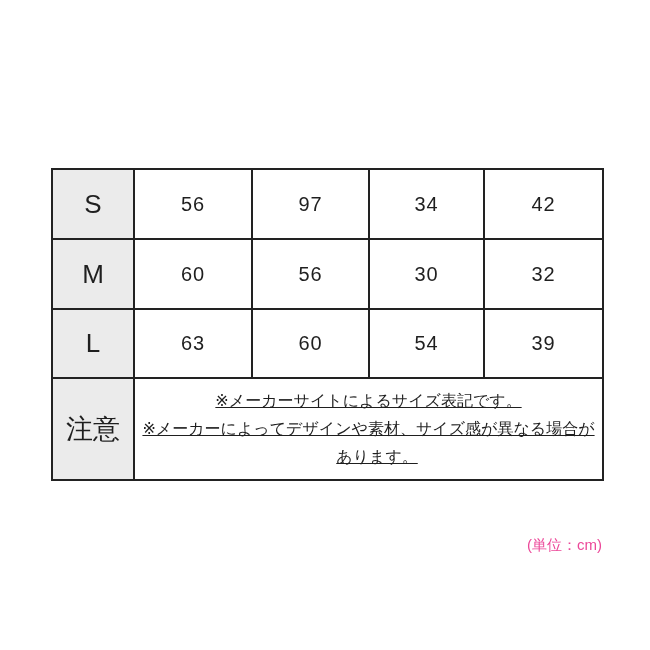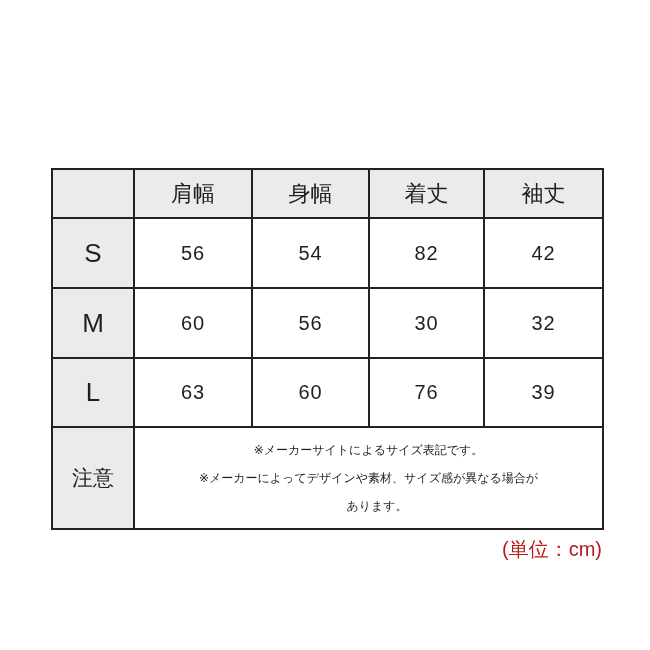--- a/index.html
+++ b/index.html
@@ -40,85 +40,79 @@
   tr.header-row    { height: 49px; }
   tr.data-row      { height: 70px; }
   tr.data-row-last { height: 69px; }
   tr.note-row      { height: 102px; }
 
   .gray-cell { background: #ebebeb; }
 
   .header-row th { font-size: 22px; }
   .size-label    { font-size: 26px; }
   .value-cell    { font-size: 20px; letter-spacing: 1px; }
-  .note-label    { font-size: 21px; }
+  .note-label    { font-size: 27px; }
 
   .note-cell {
     text-align: left;
     padding: 8px 10px 8px 14px;
   }
   .note-line {
-    font-size: 12px;
+    font-size: 16px;
     line-height: 28px;
     white-space: nowrap;
+    text-decoration: underline;
   }
   .note-line.indent {
     padding-left: 17px;
   }
   .unit-caption {
     position: absolute;
     top: 536px;
     right: 48px;
-    font-size: 20px;
-    color: #b91c1c;
+    font-size: 15px;
+    color: #ec4899;
   }
 </style>
 </head>
 <body>
 
 <div class="canvas">
 
   <table class="size-table">
     <colgroup>
       <col class="col-label">
       <col class="col-1">
       <col class="col-2">
       <col class="col-3">
       <col class="col-4">
     </colgroup>
     <tbody>
-      <tr class="header-row">
-        <th class="gray-cell"></th>
-        <th class="gray-cell">肩幅</th>
-        <th class="gray-cell">身幅</th>
-        <th class="gray-cell">着丈</th>
-        <th class="gray-cell">袖丈</th>
-      </tr>
 
       <tr class="data-row">
         <td class="gray-cell size-label">S</td>
         <td class="value-cell">56</td>
-        <td class="value-cell">54</td>
-        <td class="value-cell">82</td>
+        <td class="value-cell">97</td>
+        <td class="value-cell">34</td>
         <td class="value-cell">42</td>
       </tr>
 
       <tr class="data-row">
         <td class="gray-cell size-label">M</td>
         <td class="value-cell">60</td>
         <td class="value-cell">56</td>
         <td class="value-cell">30</td>
         <td class="value-cell">32</td>
       </tr>
 
       <tr class="data-row-last">
         <td class="gray-cell size-label">L</td>
         <td class="value-cell">63</td>
         <td class="value-cell">60</td>
-        <td class="value-cell">76</td>
+        <td class="value-cell">54</td>
         <td class="value-cell">39</td>
       </tr>
 
       <tr class="note-row">
         <td class="gray-cell note-label">注意</td>
         <td class="note-cell" colspan="4">
           <div class="note-line">※メーカーサイトによるサイズ表記です。</div>
           <div class="note-line">※メーカーによってデザインや素材、サイズ感が異なる場合が</div>
           <div class="note-line indent">あります。</div>
         </td>

